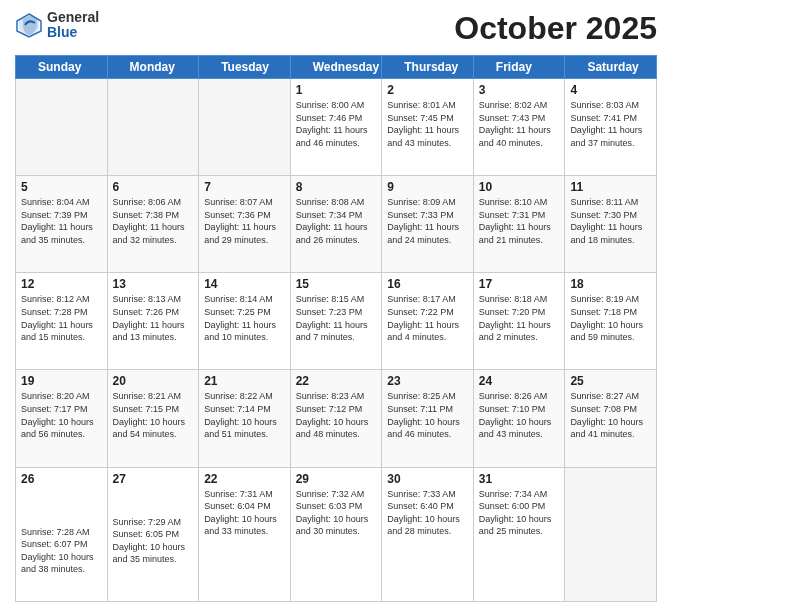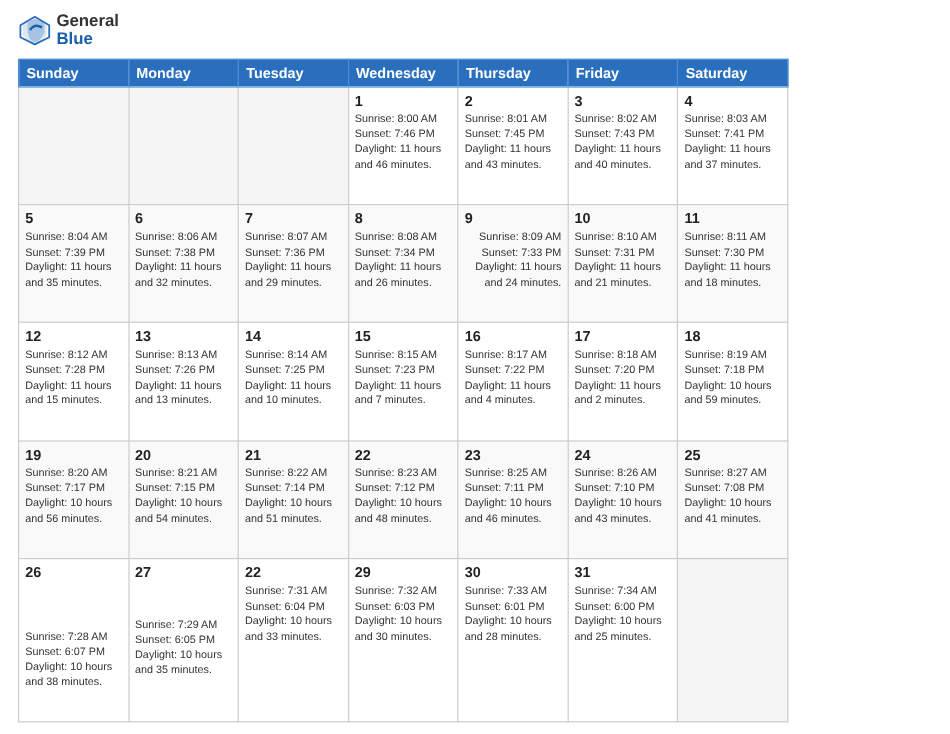--- a/index.html
+++ b/index.html
@@ -62,21 +62,21 @@
     .calendar {
       width: 100%;
       border-collapse: collapse;
       flex: 1;
       table-layout: fixed;
     }
     .calendar th {
       background: #2a6fbe;
       color: #fff;
       text-align: left;
-      padding: 4px 6px;
+      padding: 4px 22px;
       font-size: 12px;
       font-weight: bold;
       border: 1px solid #4a8fd8;
     }
     .calendar td {
       vertical-align: top;
       padding: 4px 5px;
       font-size: 9.5px;
       color: #333;
       border: 1px solid #ccc;
@@ -116,20 +116,21 @@
         <path d="M8 8 Q14 2 22 8 L22 16 Q18 24 14 24 Q10 24 8 16 Z" fill="#2a6fbe" opacity="0.3"></path>
         <polygon points="14,3 26,10 26,20 14,26 2,20 2,10" fill="none" stroke="#2a6fbe" stroke-width="1.5"></polygon>
         <path d="M10 14 Q14 8 20 12" stroke="#1a5faa" stroke-width="2" fill="none"></path>
       </svg>
       <div class="logo-text">
         <span class="logo-general">General</span>
         <span class="logo-blue">Blue</span>
       </div>
     </div>
     <div class="title-block">
+      <div class="month-title">October 2025</div>
     </div>
   </div>
 
   <table class="calendar">
     <thead>
       <tr>
       <th>Sunday</th>
           <th>Monday</th>
           <th>Tuesday</th>
           <th>Wednesday</th>
@@ -196,21 +197,21 @@
           </td>
           <td>
             <span class="day-number">8</span>
             <div class="day-info" style="white-space: pre-line;">Sunrise: 8:08 AM
 Sunset: 7:34 PM
 Daylight: 11 hours
 and 26 minutes.</div>
           </td>
           <td>
             <span class="day-number">9</span>
-            <div class="day-info" style="white-space: pre-line; text-align: right;">Sunrise: 8:09 AM
+            <div class="day-info" style="white-space: pre-line;">Sunrise: 8:09 AM
 Sunset: 7:33 PM
 Daylight: 11 hours
 and 24 minutes.</div>
           </td>
           <td>
             <span class="day-number">10</span>
             <div class="day-info" style="white-space: pre-line;">Sunrise: 8:10 AM
 Sunset: 7:31 PM
 Daylight: 11 hours
 and 21 minutes.</div>
@@ -350,21 +351,21 @@
           <td>
             <span class="day-number">29</span>
             <div class="day-info" style="white-space: pre-line;">Sunrise: 7:32 AM
 Sunset: 6:03 PM
 Daylight: 10 hours
 and 30 minutes.</div>
           </td>
           <td>
             <span class="day-number">30</span>
             <div class="day-info" style="white-space: pre-line;">Sunrise: 7:33 AM
-Sunset: 6:01 PM
+Sunset: 6:40 PM
 Daylight: 10 hours
 and 28 minutes.</div>
           </td>
           <td>
             <span class="day-number">31</span>
             <div class="day-info" style="white-space: pre-line;">Sunrise: 7:34 AM
 Sunset: 6:00 PM
 Daylight: 10 hours
 and 25 minutes.</div>
           </td>

